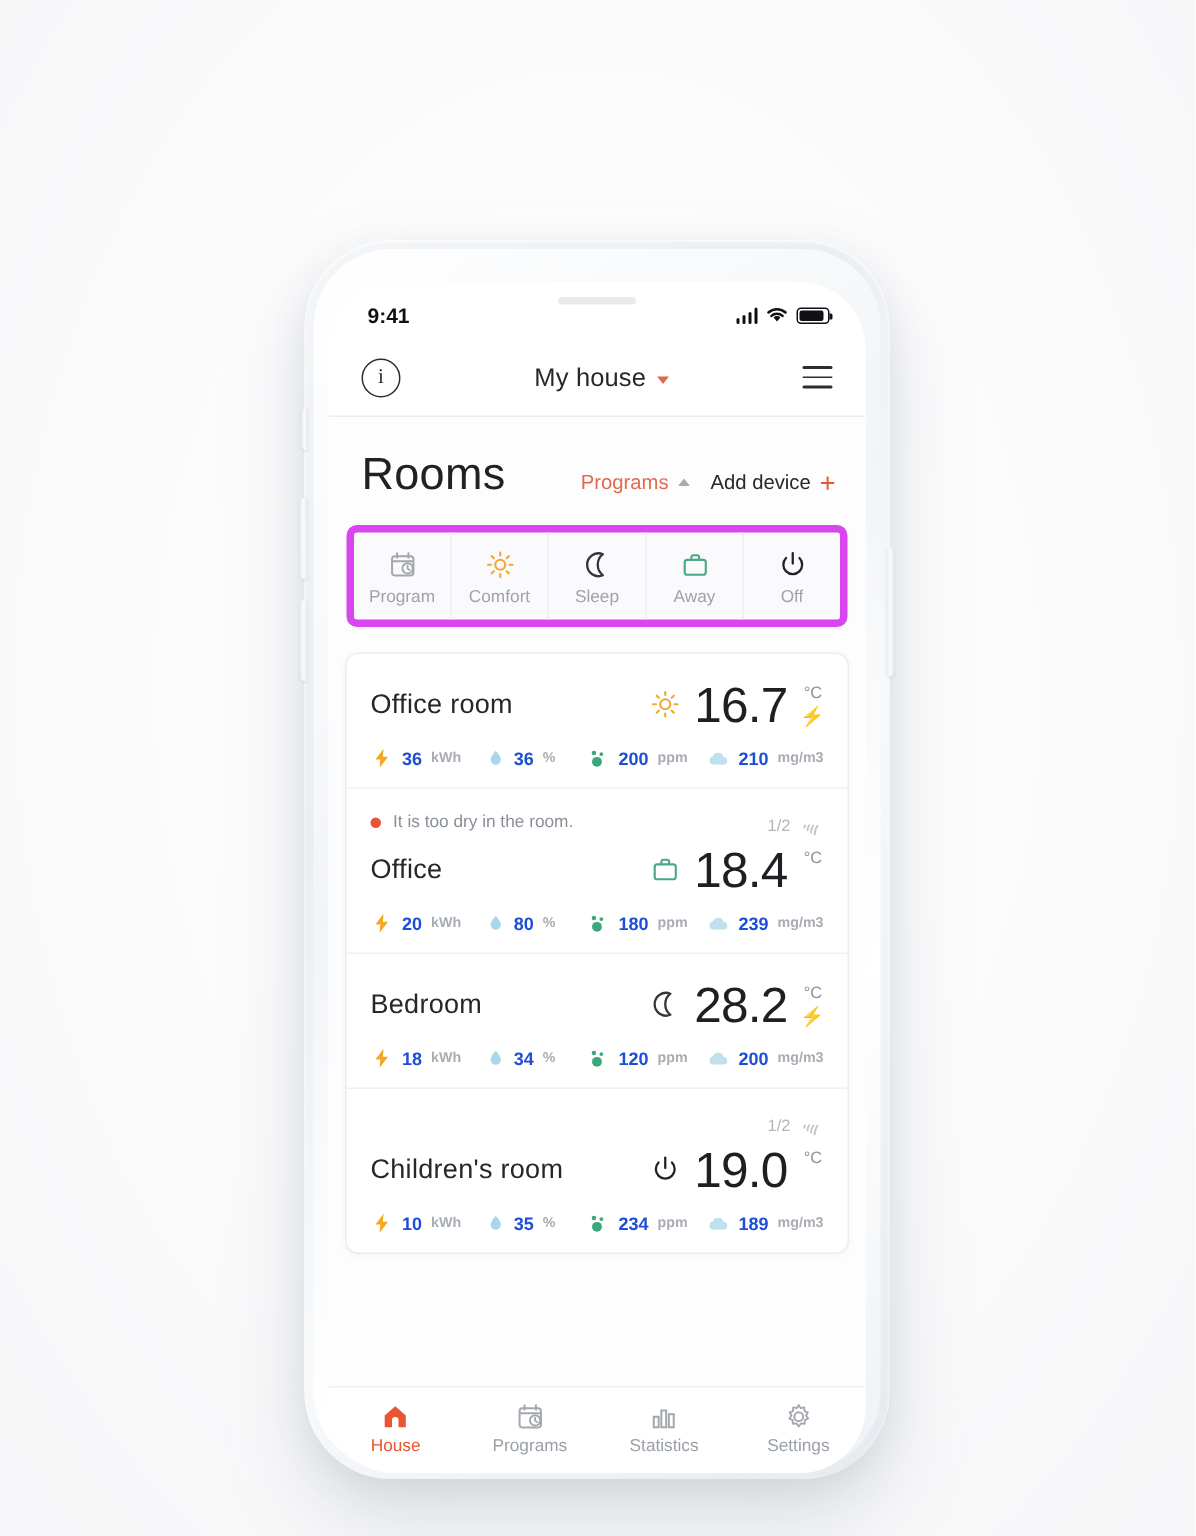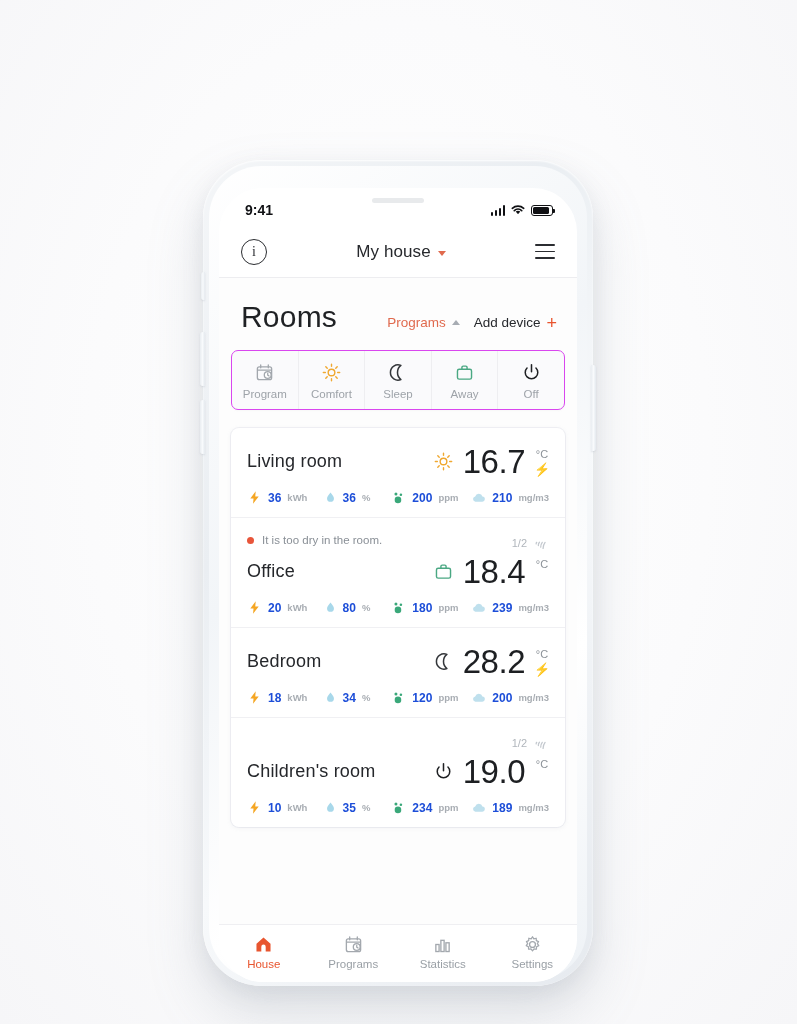--- a/index.html
+++ b/index.html
@@ -174,21 +174,21 @@
     border-bottom:5.5px solid #a7acb3;
   }
   .add-device { display:flex; align-items:center; gap:6px; font-size:13.5px; color:#26282c;}
   .plus { color:#e8552f; font-size:18px; line-height:1; font-weight:300;}
 
   
   .modebar {
     display:flex;
     background:#fafafc;
     border-radius: 7px;
-    border: 1px solid #d946ef;
+    border: 5px solid #d946ef;
     overflow:hidden;
     margin: 0 2px;
     box-shadow: 0 1px 2px rgba(150,155,165,0.05);
   }
   .mode {
     flex:1;
     padding: 11px 0 9px;
     display:flex; flex-direction:column; align-items:center; gap:6px;
     border-right:1px solid #eeeef1;
   }
@@ -381,21 +381,21 @@
                <path d="M10 1.8v7.4" stroke="#1f2124" stroke-width="1.6" stroke-linecap="round"></path>
                 </svg>
               </div>
               <div class="mode-label">Off</div>
             </div>
           </div>
 
         <div class="rooms-card" id="roomlist">
             <div class="room">
     <div class="room-main">
-      <div class="room-name">Living room</div>
+      <div class="room-name">Office room</div>
       <div class="room-temp">
         <svg width="19" height="19" viewBox="0 0 20 20">
                     <circle cx="10" cy="10" r="3.5" fill="none" stroke="#f0a830" stroke-width="1.5"></circle>
                <g stroke="#f0a830" stroke-width="1.5" stroke-linecap="round">
                  <path d="M10 1.4v2.1M10 16.5v2.1M1.4 10h2.1M16.5 10h2.1"></path>
                  <path d="M4 4l1.5 1.5M14.5 14.5L16 16M16 4l-1.5 1.5M5.5 14.5L4 16"></path>
                </g>
                   </svg>
         <span class="temp-num">16.7</span>
         <span class="temp-unit-wrap">

